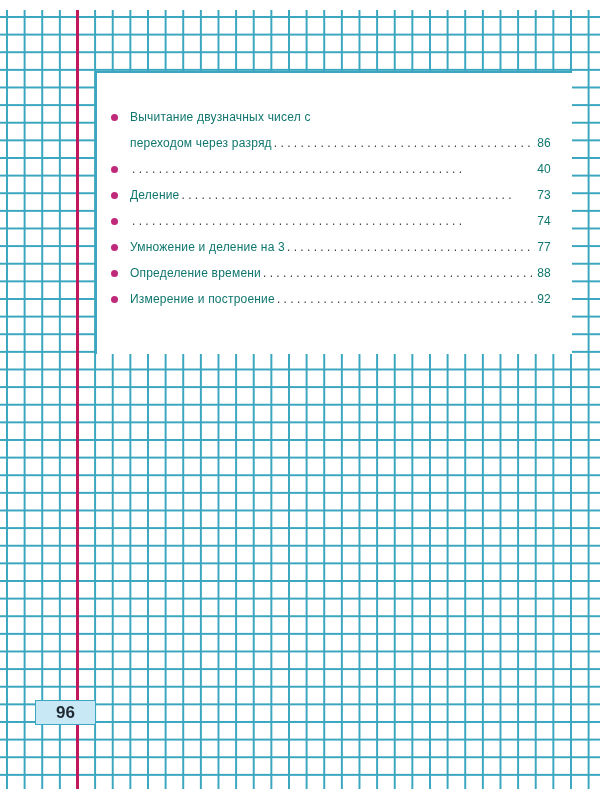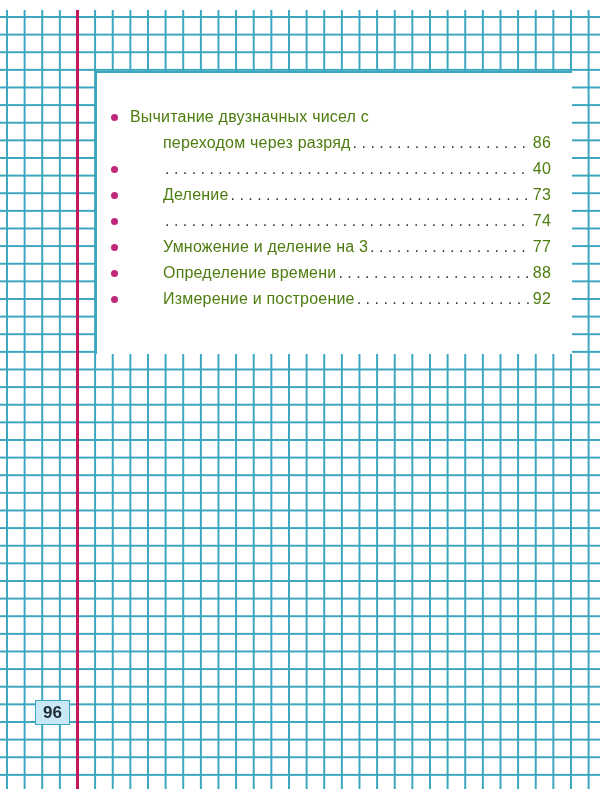--- a/index.html
+++ b/index.html
@@ -24,43 +24,43 @@
   .toc-box {
     position:absolute; left:95px; top:71px; width:477px; height:283px;
     background:#ffffff;
     border-left:2px solid #3aa6bf;
     border-top:2px solid #3aa6bf;
     box-sizing:border-box;
   }
   .toc-list {
     position:absolute; left:111px; top:104px; width:440px;
     margin:0; padding:0; list-style:none;
-    font-size:16px; color:#4d7c0f; letter-spacing:0.2px;
+    font-size:12px; color:#0f766e; letter-spacing:0.2px;
   }
   .toc-item {
     position:relative; padding-left:19px; line-height:26px;
   }
   .bullet {
     position:absolute; left:0; top:10px; width:7px; height:7px;
     border-radius:50%; background:#c0287a;
   }
-  .row { display:flex; align-items:flex-start; white-space:nowrap;margin-left:33px; }
+  .row { display:flex; align-items:flex-start; white-space:nowrap; }
   .row .title { flex:0 0 auto; }
   .row .dots {
     flex:1 1 auto; overflow:hidden; margin:0 2px;
     color:#3a3a3a; letter-spacing:3.2px;
   }
   .row .dots::before {
     content:". . . . . . . . . . . . . . . . . . . . . . . . . . . . . . . . . . . . . . . . . . . . . . . . . .";
     letter-spacing:0;
   }
   .row .page { flex:0 0 auto; }
   .line1 { display:block; }
   .page-badge {
-    position:absolute; left:35px; top:700px; width:35px; height:25px;
+    position:absolute; left:35px; top:700px; width:61px; height:25px;
     background:#c8e8f5; border:1px solid #3aa6bf; box-sizing:border-box;
     display:flex; align-items:center; justify-content:center;
     font-weight:bold; font-size:17px; color:#1f2a33;
   }
 </style>
 </head>
 <body>
 
 <div class="grid"></div>
 <div class="margin-line"></div>

